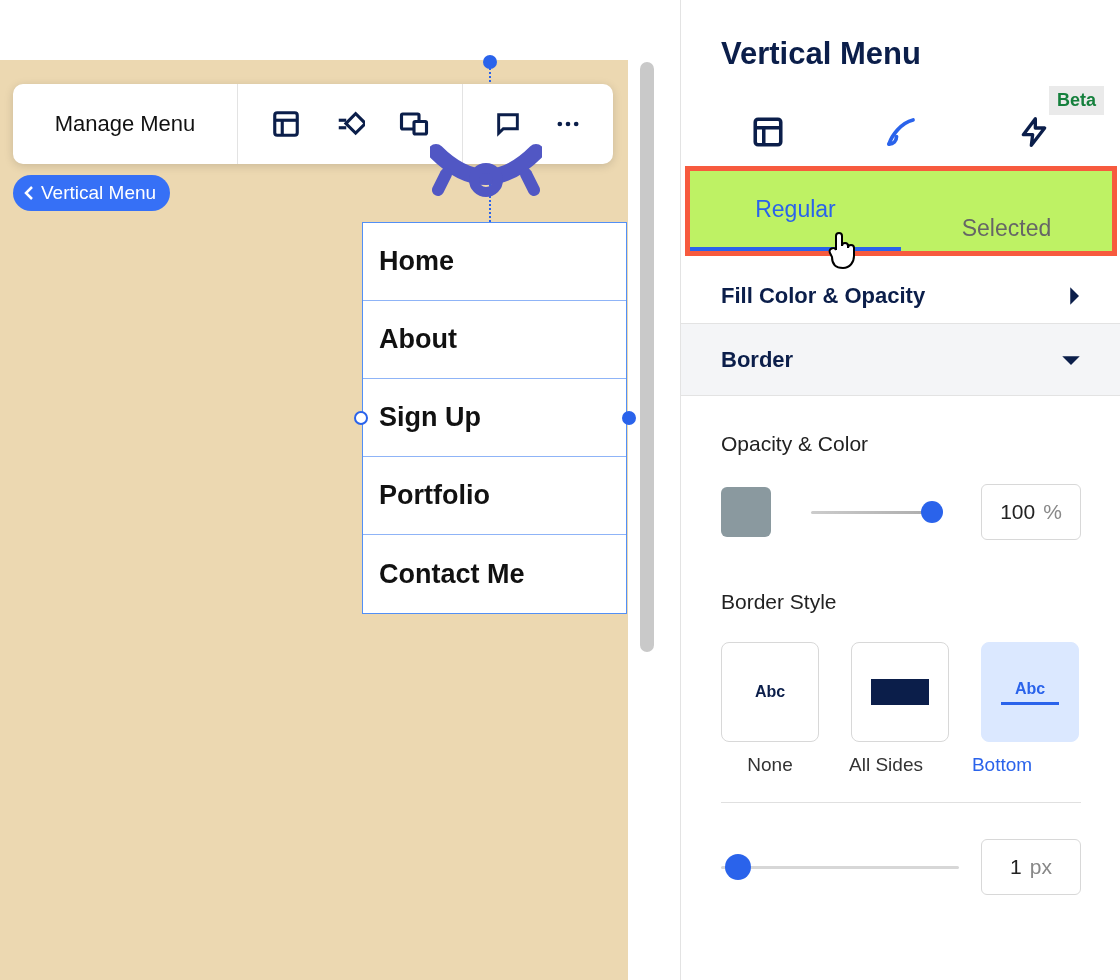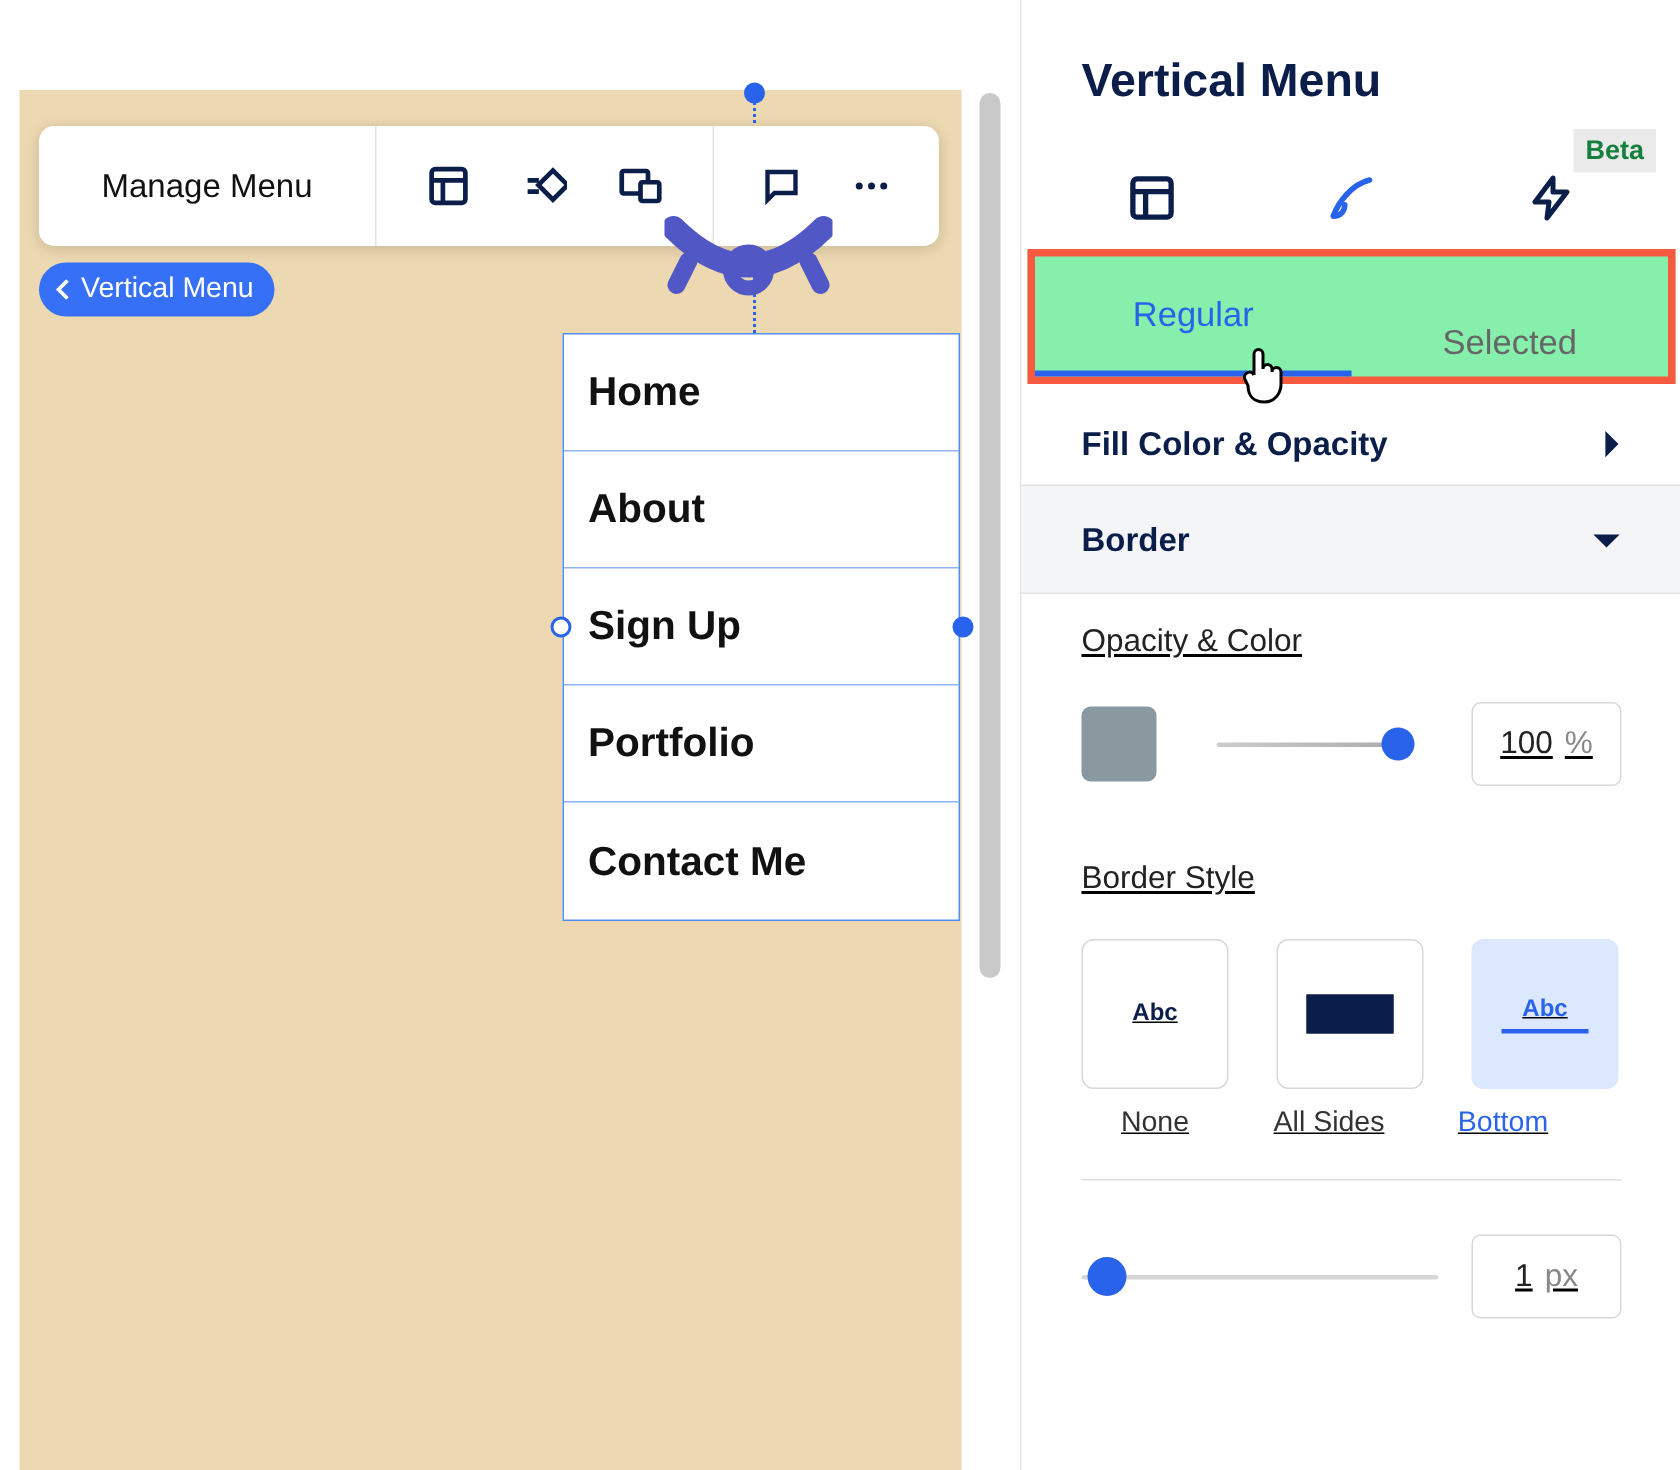--- a/index.html
+++ b/index.html
@@ -6,21 +6,21 @@
   body {
     font-family: -apple-system, BlinkMacSystemFont, "Segoe UI", Helvetica, Arial, sans-serif;
     background: #fff;
     width: 1120px;
     height: 980px;
     overflow: hidden;
     position: relative;
   }
   .main-area {
     position: absolute;
-    left: 13px; top: 0;
+    left: 0; top: 0;
     width: 670px; height: 980px;
   }
   .canvas-bg {
     position: absolute;
     left: 0; top: 60px;
     width: 628px; height: 920px;
     background: #ecd8b1;
   }
   .scrollbar-track {
     position: absolute;
@@ -141,21 +141,21 @@
     right:16px; top:86px;
     background:#eaeaea; color:#15803d;
     font-size:18px; font-weight:600;
     padding:4px 8px;
   }
   .reg-sel-container {
     position:absolute;
     left:4px; top:166px;
     width:432px; height:90px;
     border:5px solid #f75a3e;
-    background:#86efac;
+    background:#bef264;
   }
   .reg-sel-tabs {
     display:flex; height:100%;
   }
   .reg-sel-tab {
     flex:1;
     display:flex; align-items:center; justify-content:center;
     font-size:23px; font-weight:500;
     cursor:pointer;
   }
@@ -171,23 +171,22 @@
     position:absolute;
     left:0; width:440px;
     display:flex; align-items:center; justify-content:space-between;
     padding:0 40px;
     font-size:22px; font-weight:800; color:#0b1e4a;
   }
   .fill-row { top:268px; height:56px; border-bottom:1px solid #e3e3e3; background:#fff; }
   .border-row { top:324px; height:72px; background:#f4f5f7; border-bottom:1px solid #e3e3e3;}
   .section-body {
     position:absolute;
-    left:0; top:376px; width:440px;
+    left:0; top:392px; width:440px;
     padding:40px 40px 0 40px;
-    text-decoration:underline;
   }
   .field-label { font-size:21px; color:#222; font-weight:400; margin-bottom:28px; }
   .opacity-row { display:flex; align-items:center; gap:40px; margin-bottom:50px;}
   .color-swatch {
     width:50px; height:50px; border-radius:6px;
     background:#8a999f;
   }
   .slider-track {
     flex:1; height:3px; background: linear-gradient(to right,#ccc,#aaa);
     position:relative; border-radius:2px;

